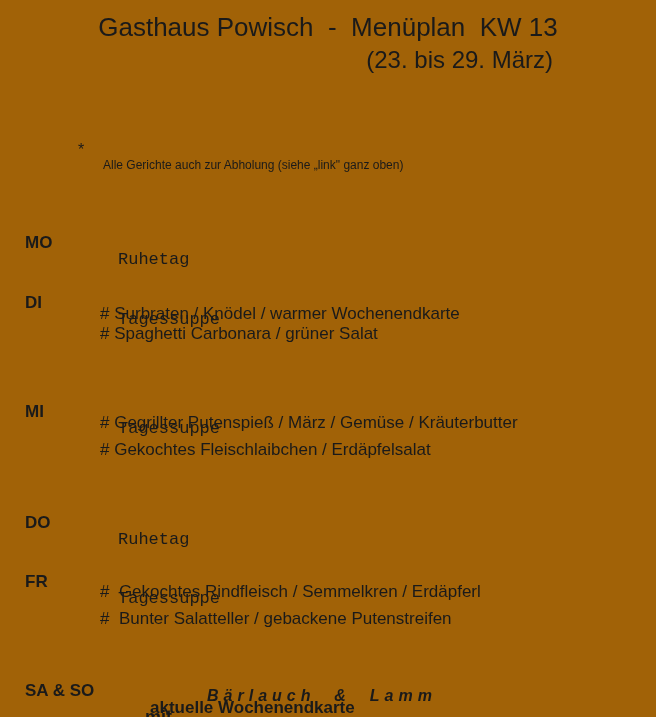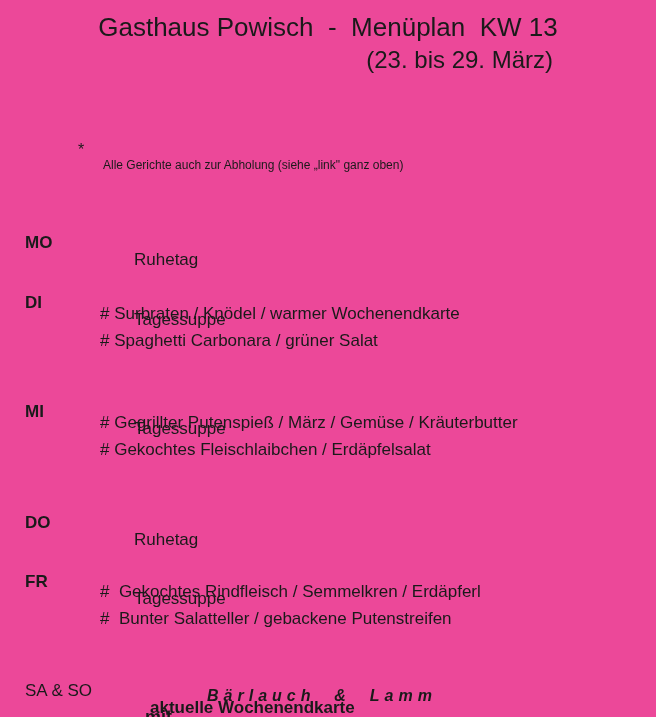--- a/index.html
+++ b/index.html
@@ -5,21 +5,21 @@
   * { margin: 0; padding: 0; box-sizing: border-box; }
   html, body { background: #ffffff; }
   body {
     font-family: "Liberation Sans", sans-serif;
     color: #1a1a1a;
   }
   .page {
     position: relative;
     width: 656px;
     height: 717px;
-    background: #ec4899;
+    background: #a16207;
     overflow: hidden;
   }
   .line {
     position: absolute;
     left: 0;
     width: 100%;
     line-height: 1;
     white-space: pre;
     font-size: 17px;
   }
@@ -38,23 +38,23 @@
     top: 48px;
     right: 103px;
     font-size: 24px;
     line-height: 1;
     white-space: pre;
   }
   .note-line { top: 125px; }
   .note-marker { position: absolute; left: 78px; font-size: 16px; }
   .note-text { position: absolute; left: 103px; font-size: 12px; }
   .day-label { position: absolute; left: 25px; font-weight: bold; }
-  .day-main { position: absolute; left: 134px; }
+  .day-main { position: absolute; left: 118px; font-family: Liberation Mono, monospace; }
   .dish { left: 100px; width: auto; }
-  .bold { font-weight: normal; }
+  .bold { font-weight: bold; }
   .weekend-main { position: absolute; left: 150px; font-weight: bold; }
   .weekend-mit { position: absolute; left: 145px; font-weight: bold; font-size: 18px; }
   .weekend-special {
     position: absolute;
     left: 207px;
     top: -3px;
     font-weight: bold;
     font-style: italic;
     font-size: 16px;
     letter-spacing: 5px;
@@ -76,21 +76,21 @@
   <div class="line" style="top:217px">
     <span class="day-label">MO</span>
     <span class="day-main">Ruhetag</span>
   </div>
 
   <div class="line" style="top:277px">
     <span class="day-label">DI</span>
     <span class="day-main">Tagessuppe</span>
   </div>
   <div class="line dish" style="top:305px"># Surbraten / Knödel / warmer Wochenendkarte</div>
-  <div class="line dish" style="top:332px"># Spaghetti Carbonara / grüner Salat</div>
+  <div class="line dish" style="top:325px"># Spaghetti Carbonara / grüner Salat</div>
 
   <div class="line" style="top:386px">
     <span class="day-label">MI</span>
     <span class="day-main">Tagessuppe</span>
   </div>
   <div class="line dish" style="top:414px"># Gegrillter Putenspieß / März / Gemüse / Kräuterbutter</div>
   <div class="line dish" style="top:441px"># Gekochtes Fleischlaibchen / Erdäpfelsalat</div>
 
   <div class="line" style="top:497px">
     <span class="day-label">DO</span>

